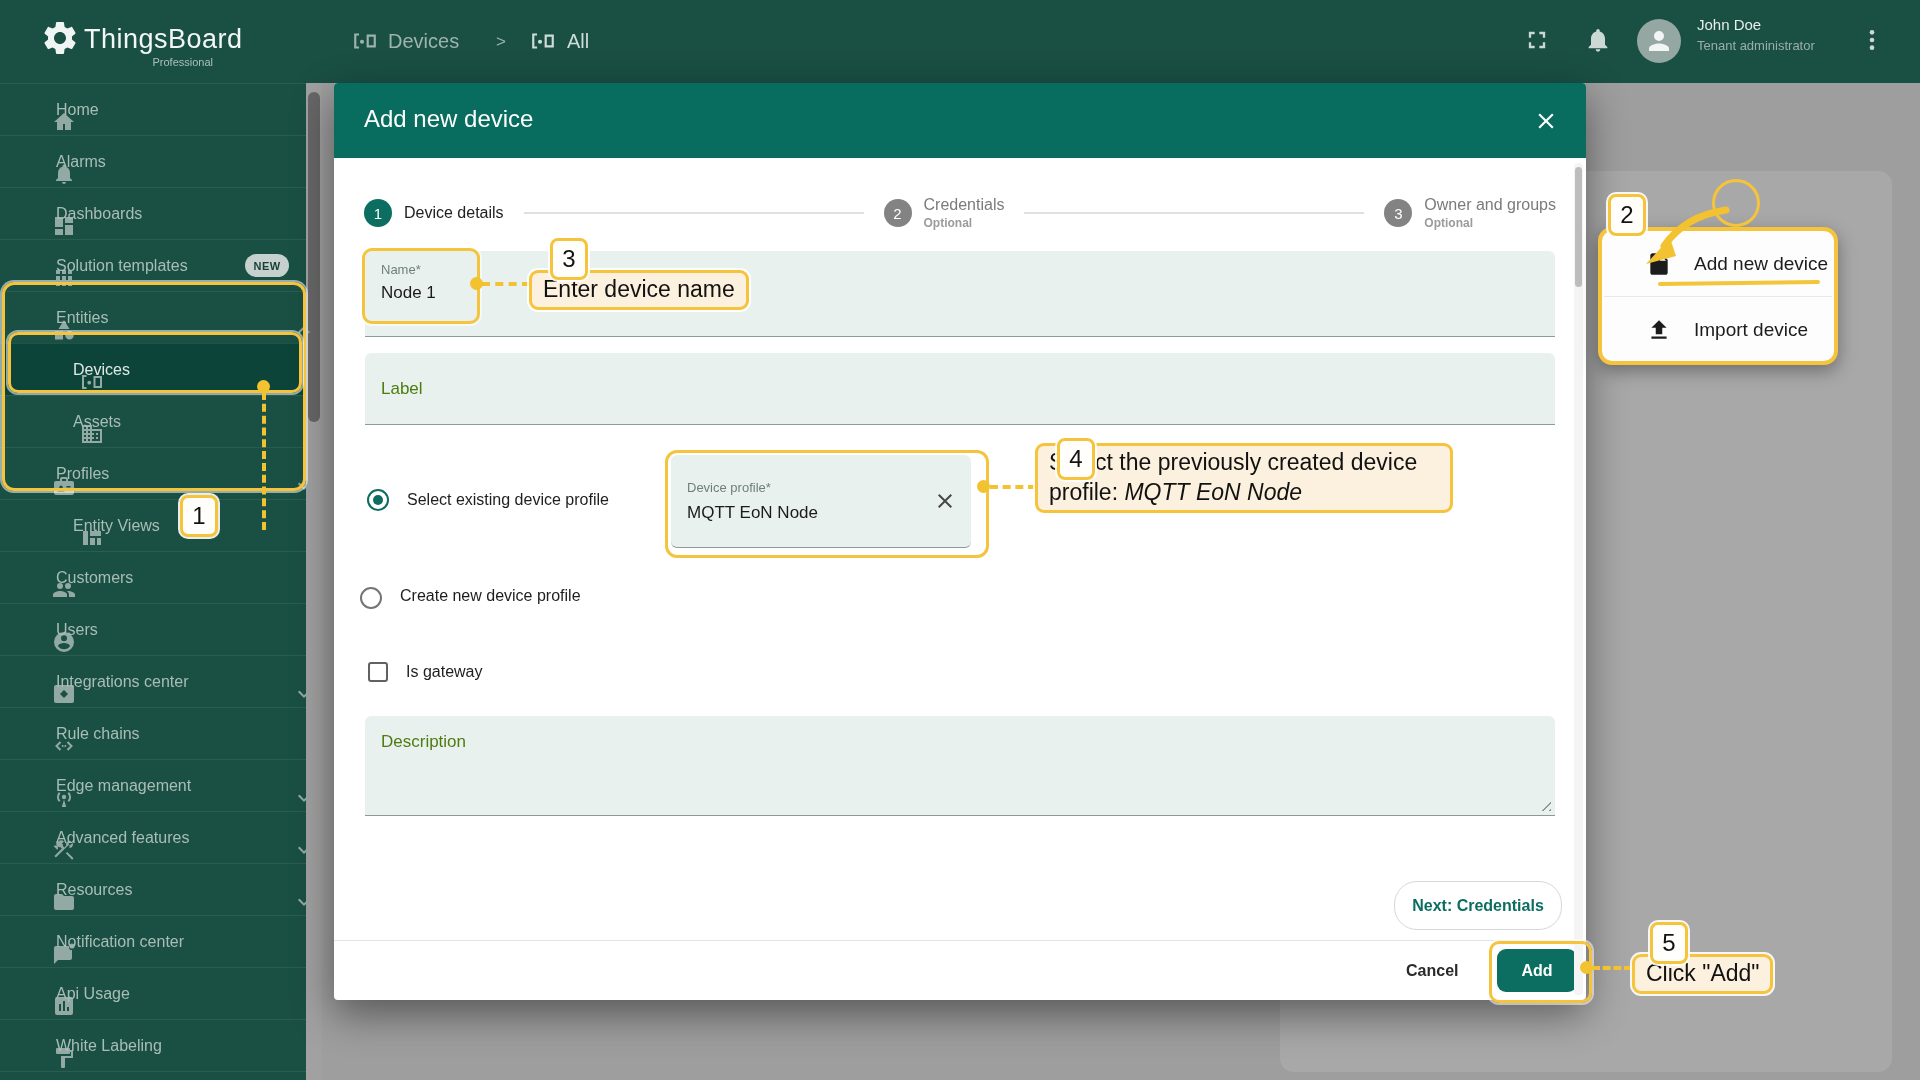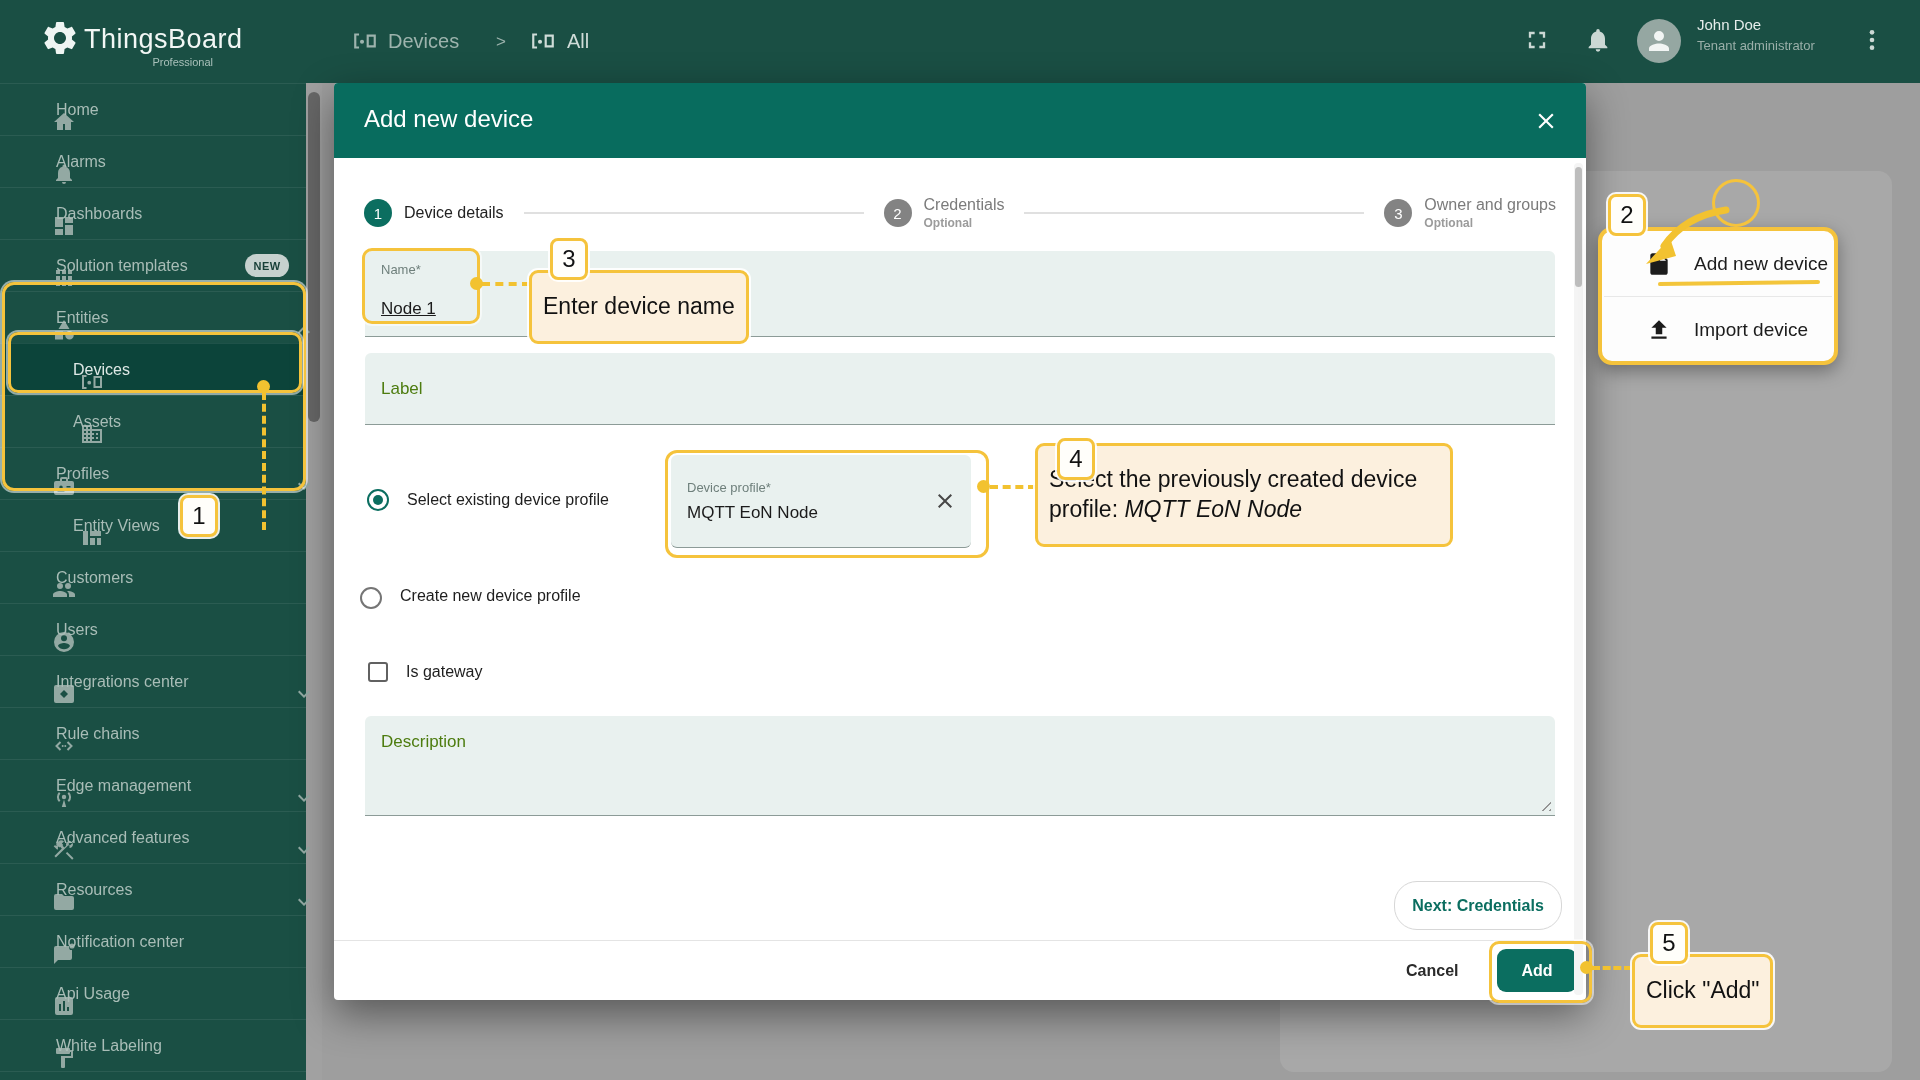--- a/index.html
+++ b/index.html
@@ -78,21 +78,21 @@
   .ctx-menu{left:1598px;top:227px;width:240px;height:138px;background:#FDFDFD;border:4px solid #F5C33C;
     border-radius:14px;z-index:6;box-shadow:0 6px 18px rgba(0,0,0,.35);box-sizing:border-box;}
   .ctx-item{position:relative;height:65px;display:flex;align-items:center;cursor:pointer;color:#1C1C1C;font-size:19px;}
   .ctx-item .ic{margin-left:22px;color:#1C1C1C;}
   .ctx-item .lbl{margin-left:22px;white-space:nowrap;}
   .ctx-div{height:1px;background:#E8E8E8;margin:0 2px;}
   .marker-line{position:absolute;left:56px;top:50px;width:162px;height:4px;background:#F2C230;border-radius:3px;transform:rotate(-.8deg);opacity:.95;}
   
   .anno{z-index:7;}
   .callout{position:absolute;background:#FCF0DE;border:3px solid #F5C33C;border-radius:9px;color:#121212;
-    font-size:23px;line-height:1.3;padding:19px 11px;white-space:nowrap;box-shadow:0 0 0 2px rgba(255,255,255,.9);z-index:7;}
+    font-size:23px;line-height:1.3;padding:2px 11px;white-space:nowrap;box-shadow:0 0 0 2px rgba(255,255,255,.9);z-index:7;}
   .badge-num{position:absolute;background:#FFFEFA;border:3px solid #F5C33C;border-radius:8px;color:#121212;
     font-size:24px;width:32px;height:36px;display:flex;align-items:center;justify-content:center;
     box-shadow:0 0 0 2px rgba(255,255,255,.9);z-index:8;}
   .hl{position:absolute;border:3px solid #F5C33C;border-radius:10px;box-shadow:0 0 0 2px rgba(255,255,255,.55);z-index:7;pointer-events:none;}
   .dash-h{position:absolute;height:0;border-top:4px dashed #F2C230;z-index:7;}
   .dash-v{position:absolute;width:0;border-left:4px dashed #F2C230;z-index:7;}
   .cdot{position:absolute;width:13px;height:13px;border-radius:50%;background:#F2C230;z-index:8;}
   .plus-ring{position:absolute;left:1712px;top:179px;width:42px;height:42px;border:3px solid #F5C33C;border-radius:50%;z-index:7;}
   .em{font-style:italic;}
 </style>
@@ -380,21 +380,21 @@
       <div class="step-line"></div>
       <div class="step-circle off">3</div>
       <div class="step-sub">
           <div class="t">Owner and groups</div>
           <div class="o">Optional</div>
         </div>
     </div>
 
     <div class="abs field" style="left:31px;top:168px;width:1190px;height:86px;padding:11px 16px;">
       <div class="f-label">Name*</div>
-      <div class="f-value" style="margin-top:22px;text-decoration:underline;">Node 1</div>
+      <div class="f-value" style="margin-top:6px;">Node 1</div>
     </div>
 
     <div class="abs field" style="left:31px;top:270px;width:1190px;height:72px;display:flex;align-items:center;padding:0 16px;">
       <span class="f-ph">Label</span>
     </div>
 
     <div class="abs" style="left:33px;top:406px;display:flex;align-items:center;">
       <span class="radio on"></span>
       <span class="opt-lbl">Select existing device profile</span>
     </div>

